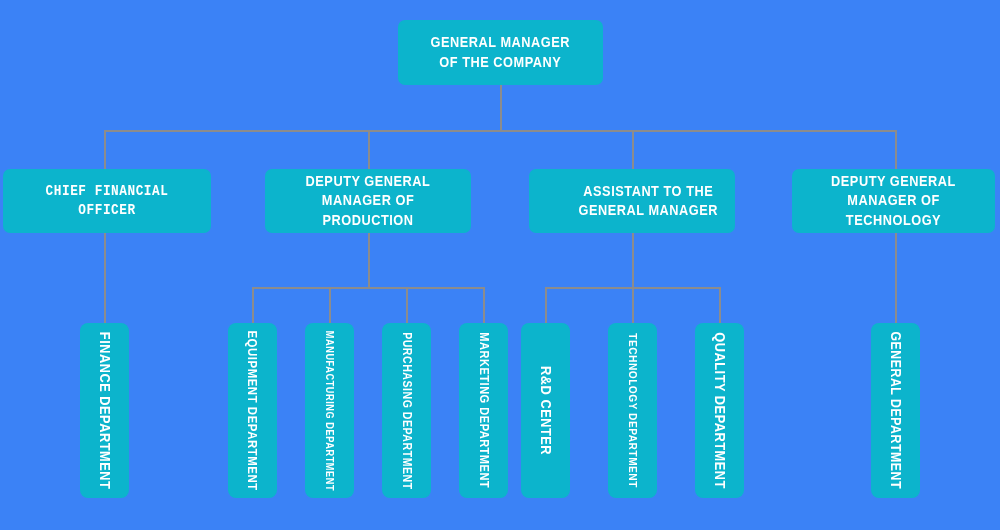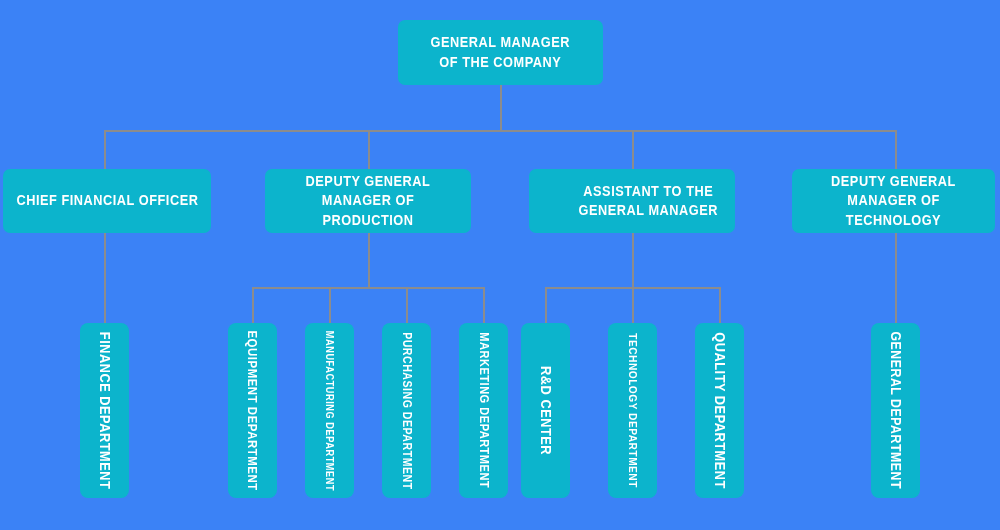--- a/index.html
+++ b/index.html
@@ -94,21 +94,21 @@
   <div class="conn conn-v" style="left:632px; top:287px; height:36px;"></div>
   <div class="conn conn-v" style="left:719px; top:287px; height:36px;"></div>
 
   <div class="conn conn-v" style="left:895px; top:233px; height:90px;"></div>
 
   <div class="node horiz" style="left:398px; top:20px; width:205px; height:65px;">
     <span class="node-label">GENERAL MANAGER
 OF THE COMPANY</span>
   </div>
 
-  <div class="node horiz" style="left:3px; top:169px; width:208px; height:64px;">
+  <div class="node horiz" style="left:3px; top:169px; width:208px; height:64px;font-family:Liberation Mono, monospace;">
     <span class="node-label">CHIEF FINANCIAL OFFICER</span>
   </div>
 
   <div class="node horiz" style="left:265px; top:169px; width:206px; height:64px;">
     <span class="node-label">DEPUTY GENERAL
 MANAGER OF PRODUCTION</span>
   </div>
 
   <div class="node horiz" style="left:529px; top:169px; width:206px; height:64px;padding-left:32px;">
     <span class="node-label">ASSISTANT TO THE

